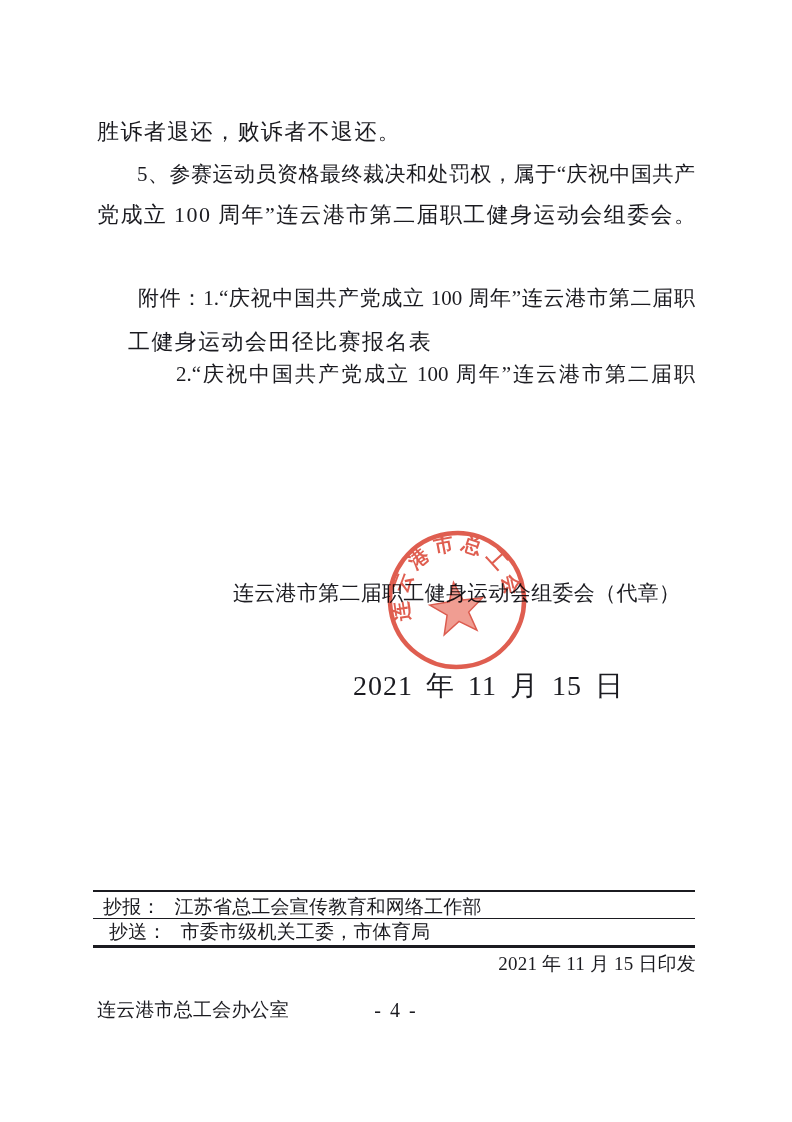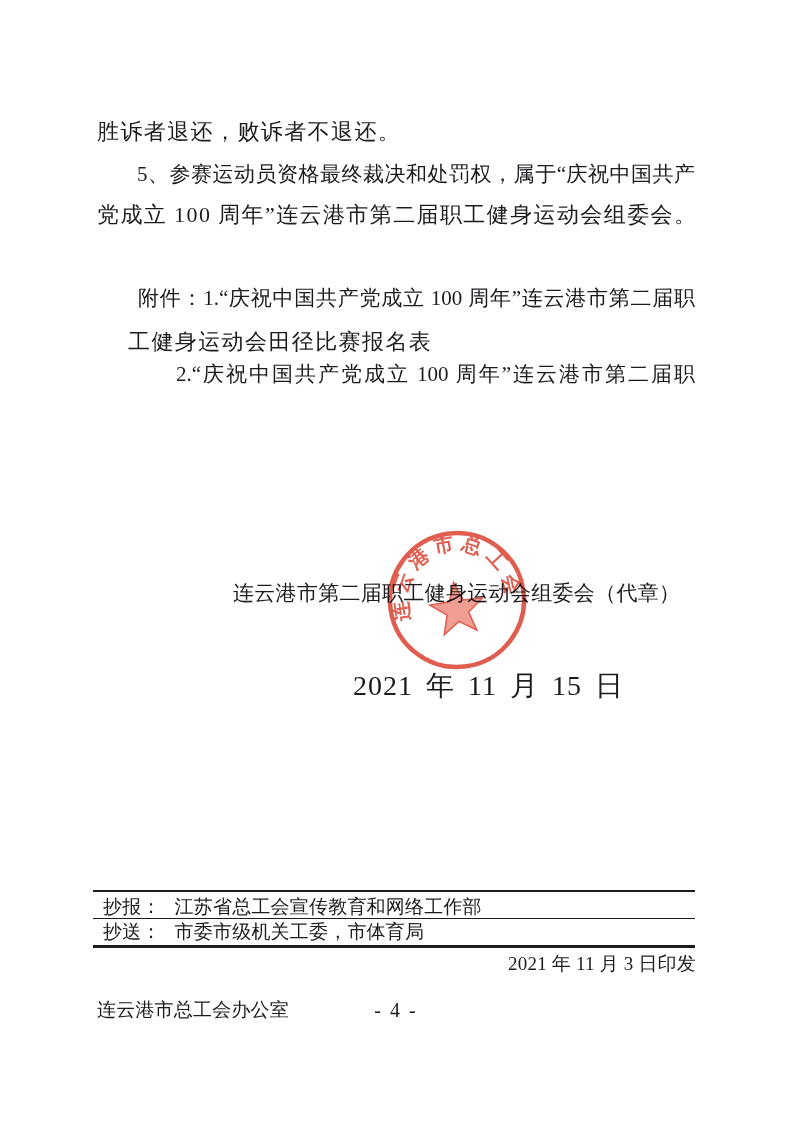--- a/index.html
+++ b/index.html
@@ -47,24 +47,24 @@
   </svg>
 
   <div class="rule" style="top:890px;height:2px"></div>
 
   <div class="fl" style="left:103px;top:897px">
     <span class="lab">抄报：</span><span>江苏省总工会宣传教育和网络工作部</span>
   </div>
 
   <div class="rule" style="top:918px;height:1px"></div>
 
-  <div class="fl" style="left:103px;top:922px">
+  <div class="fl" style="left:109px;top:922px">
     <span class="lab">抄送：</span><span>市委市级机关工委，市体育局</span>
   </div>
 
   <div class="rule" style="top:945px;height:2.5px"></div>
 
   <div class="fl" style="left:97px;top:1000px">连云港市总工会办公室</div>
-  <div class="fl" style="right:96px;top:954px">2021 年 11 月 3 日印发</div>
+  <div class="fl" style="right:96px;top:954px">2021 年 11 月 15 日印发</div>
 
   <div class="pagenum" style="top:999px">- 4 -</div>
 
 </div>
 
 </body></html>

